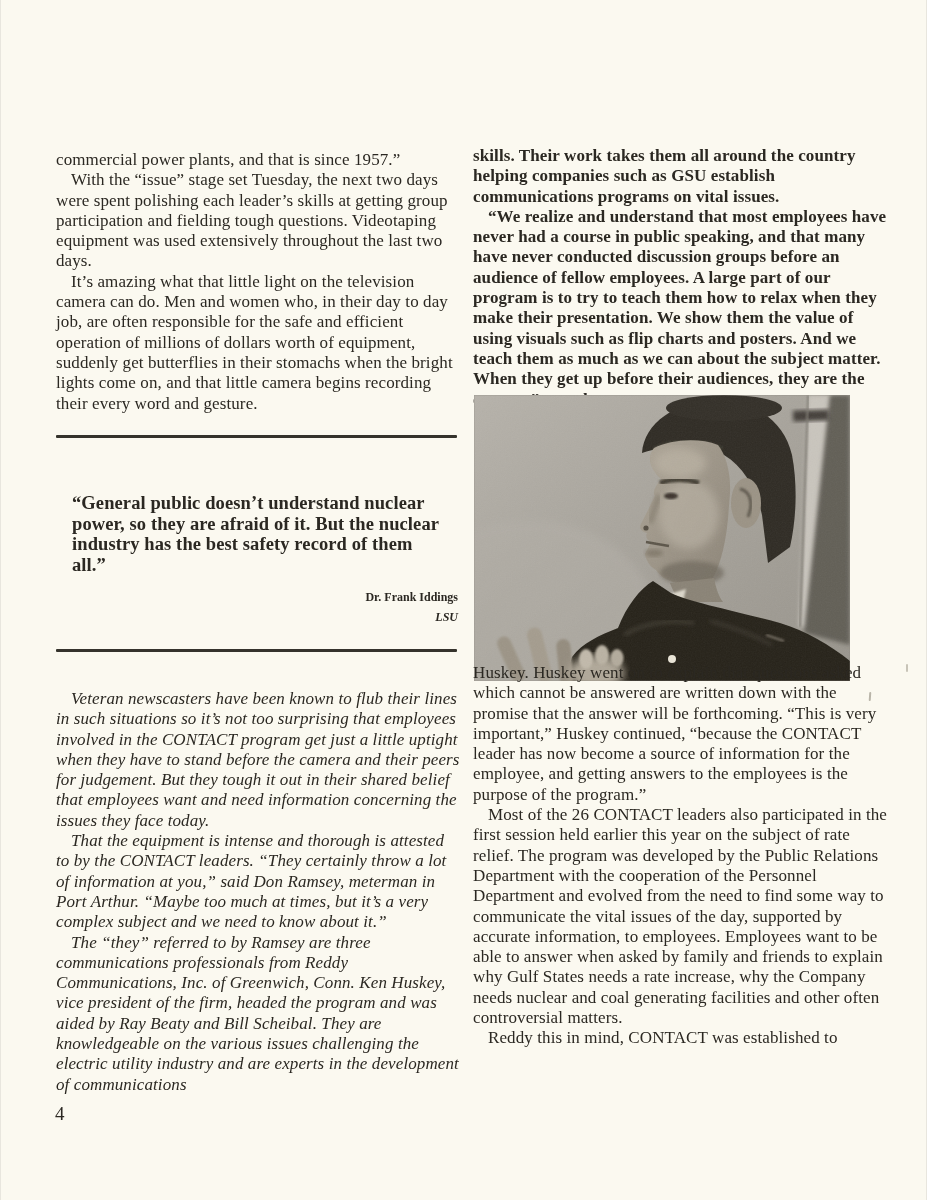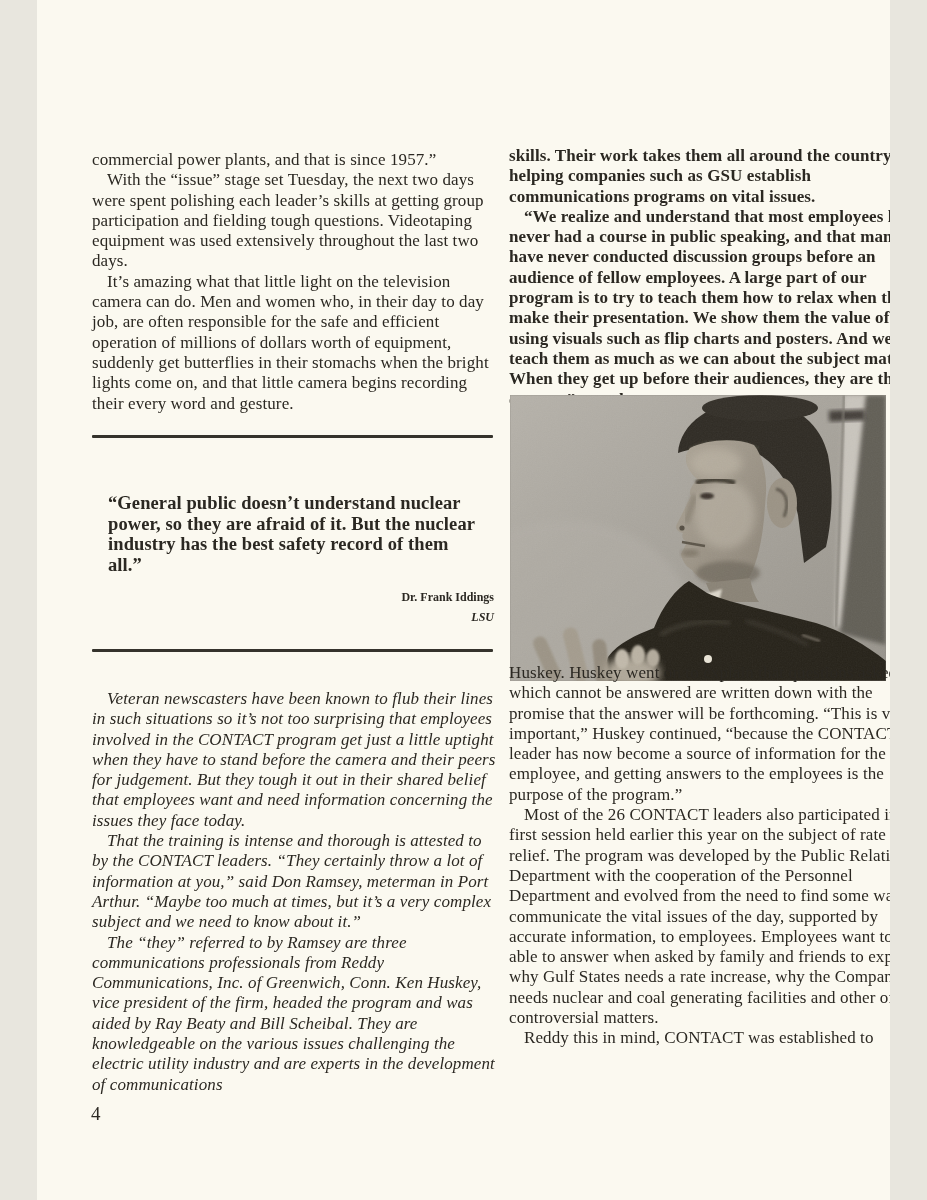--- a/index.html
+++ b/index.html
@@ -1,18 +1,18 @@
 <!DOCTYPE html>
 <html><head>
 <meta charset="utf-8">
 <style>
   html,body{margin:0;padding:0;background:#e8e6de;}
   .page{
     position:relative;
-    width:853px;height:1200px;
+    width:925px;height:1200px;
     margin:0 auto;
     background:#fbf9f0;
     overflow:hidden;
     font-family:"Liberation Serif","DejaVu Serif",serif;
     color:#2b2822;
   }
   .col{position:absolute;}
   .p{
     margin:0;
     font-size:17px;
@@ -65,21 +65,21 @@
   <blockquote class="pullquote">
     <p class="quote-text">“General public doesn’t understand nuclear power, so they are afraid of it. But the nuclear industry has the best safety record of them all.”</p>
     <p class="attr">Dr. Frank Iddings</p>
     <p class="attr attr2">LSU</p>
   </blockquote>
 
   <div class="rule" style="top:649px;"></div>
 
   <section class="col" style="left:55px;top:689px;width:405px;font-style:italic;">
     <p class="p ind">Veteran newscasters have been known to flub their lines in such situations so it’s not too surprising that employees involved in the CONTACT program get just a little uptight when they have to stand before the camera and their peers for judgement. But they tough it out in their shared belief that employees want and need information concerning the issues they face today.</p>
-    <p class="p ind">That the training is intense and thorough is attested to by the CONTACT leaders. “They certainly throw a lot of information at you,” said Don Ramsey, meterman in Port Arthur. “Maybe too much at times, but it’s a very complex subject and we need to know about it.”</p>
+    <p class="p ind">That the equipment is intense and thorough is attested to by the CONTACT leaders. “They certainly throw a lot of information at you,” said Don Ramsey, meterman in Port Arthur. “Maybe too much at times, but it’s a very complex subject and we need to know about it.”</p>
     <p class="p ind">The “they” referred to by Ramsey are three communications professionals from Reddy Communications, Inc. of Greenwich, Conn. Ken Huskey, vice president of the firm, headed the program and was aided by Ray Beaty and Bill Scheibal. They are knowledgeable on the various issues challenging the electric utility industry and are experts in the development of communications</p>
   </section>
 
   <section class="col" style="left:472px;top:146px;width:414px;font-weight:bold;">
     <p class="p">skills. Their work takes them all around the country helping companies such as GSU establish communications programs on vital issues.</p>
     <p class="p ind">“We realize and understand that most employees have never had a course in public speaking, and that many have never conducted discussion groups before an audience of fellow employees. A large part of our program is to try to teach them how to relax when they make their presentation. We show them the value of using visuals such as flip charts and posters. And we teach them as much as we can about the subject matter. When they get up before their audiences, they are the experts,” stated</p>
   </section>
 
   <figure class="photo" role="img" aria-label="Black-and-white photograph of Ken Huskey in profile, wearing a dark turtleneck, gesturing with his hands while speaking">
     <svg width="376" height="286" viewBox="0 0 376 286" xmlns="http://www.w3.org/2000/svg">

